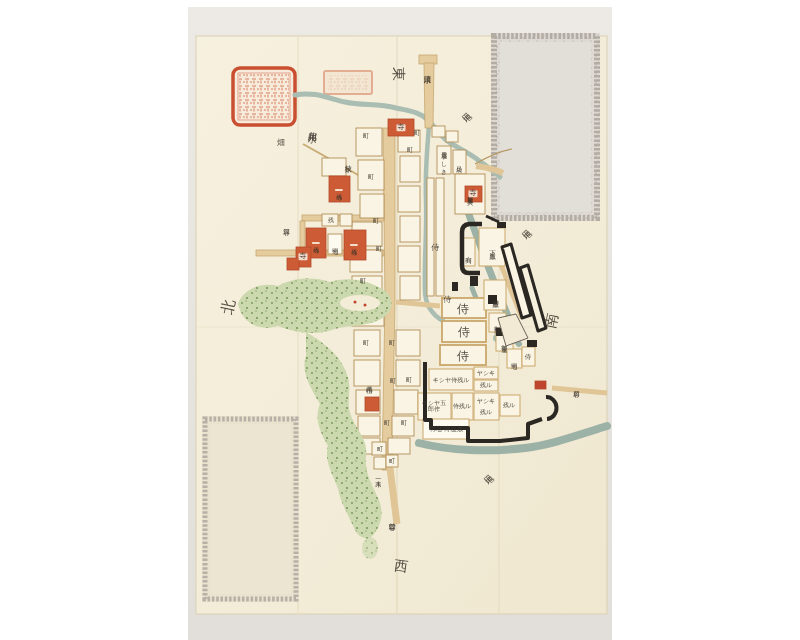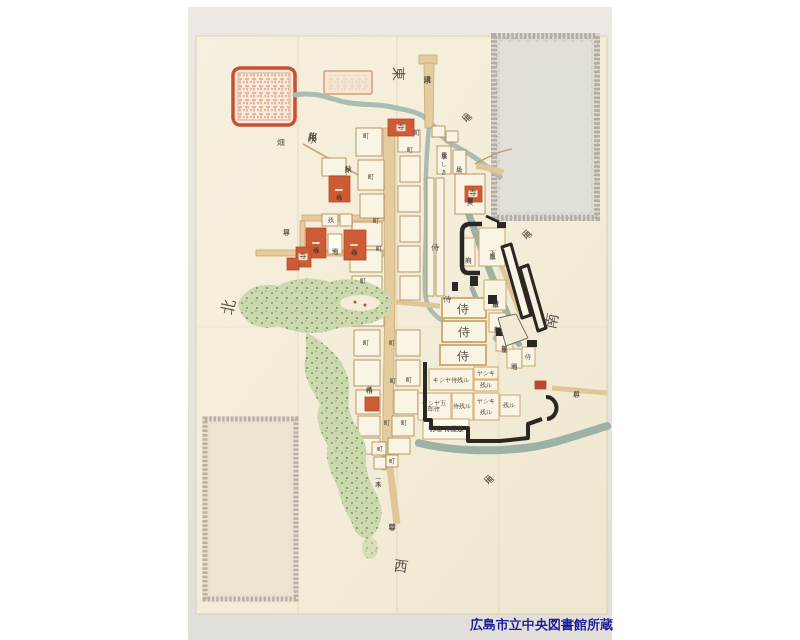--- a/index.html
+++ b/index.html
@@ -283,26 +283,25 @@
   <span class="lbl wb" style="left:303px;top:257px;font-size:7px;">寺</span>
 
   <span class="lbl" style="left:451px;top:380px;font-size:6px;">キシヤ侍残ル</span>
   <span class="lbl" style="left:486px;top:373px;font-size:6px;">ヤシキ</span>
   <span class="lbl" style="left:486px;top:385px;font-size:6px;">残ル</span>
   <span class="lbl wrapped" style="left:434px;top:406px;font-size:6px;">キシヤ五郎作</span>
   <span class="lbl" style="left:462px;top:406px;font-size:6px;">侍残ル</span>
   <span class="lbl" style="left:486px;top:401px;font-size:6px;">ヤシキ</span>
   <span class="lbl" style="left:486px;top:412px;font-size:6px;">残ル</span>
   <span class="lbl" style="left:509px;top:405px;font-size:6px;">残ル</span>
-  <span class="lbl" style="left:446px;top:429px;font-size:6.5px;font-weight:bold;">明地 侍屋敷</span>
+  <span class="lbl" style="left:446px;top:429px;font-size:6.5px;">明地 侍屋敷</span>
 
   <span class="lbl v" style="left:492px;top:247px;font-size:6.5px;">下屋敷</span>
   <span class="lbl v" style="left:468px;top:252px;font-size:6.5px;">右同</span>
   <span class="lbl v" style="left:495px;top:295px;font-size:6.5px;">御屋敷</span>
   <span class="lbl v" style="left:497px;top:323px;font-size:6px;">御門屋</span>
   <span class="lbl v" style="left:504px;top:342px;font-size:6px;">御茶屋</span>
   <span class="lbl v" style="left:514px;top:359px;font-size:6px;">明地</span>
   <span class="lbl" style="left:528px;top:357px;font-size:6.5px;">侍</span>
 </div>
 
-<span class="credit">広島市立中央図書館所蔵</span>
 
 </div>
 
 </body></html>

